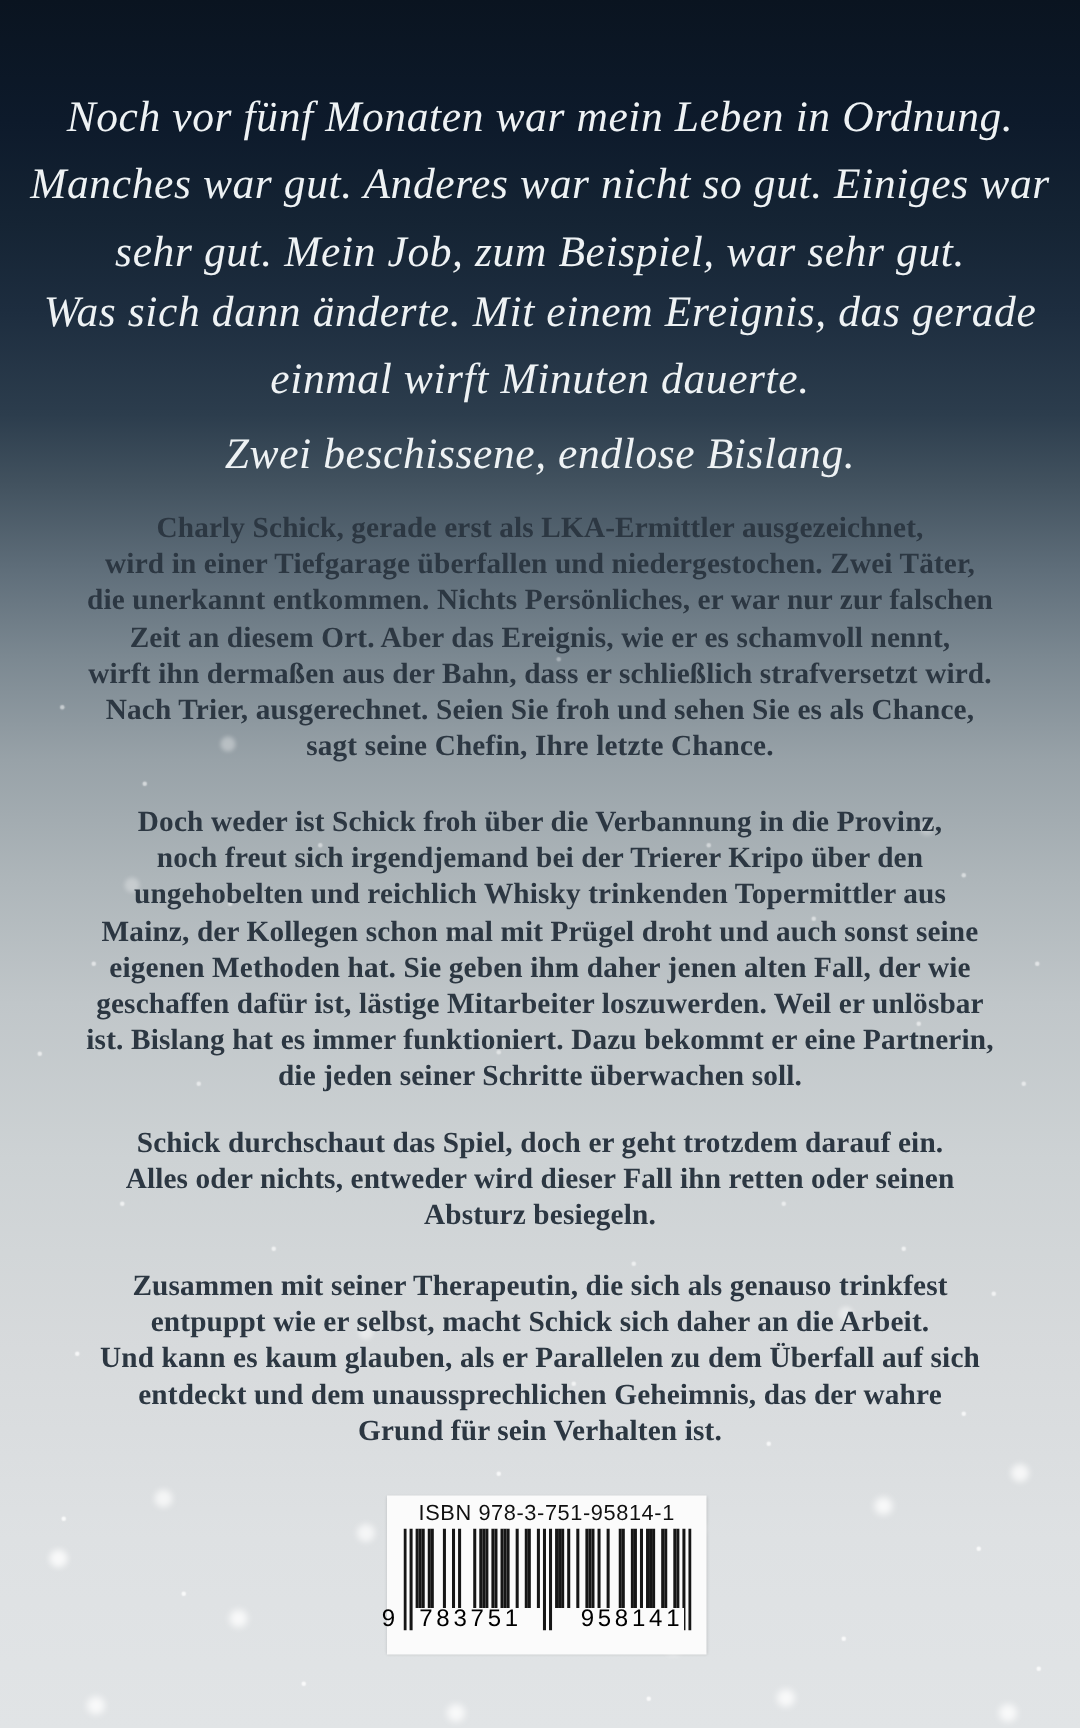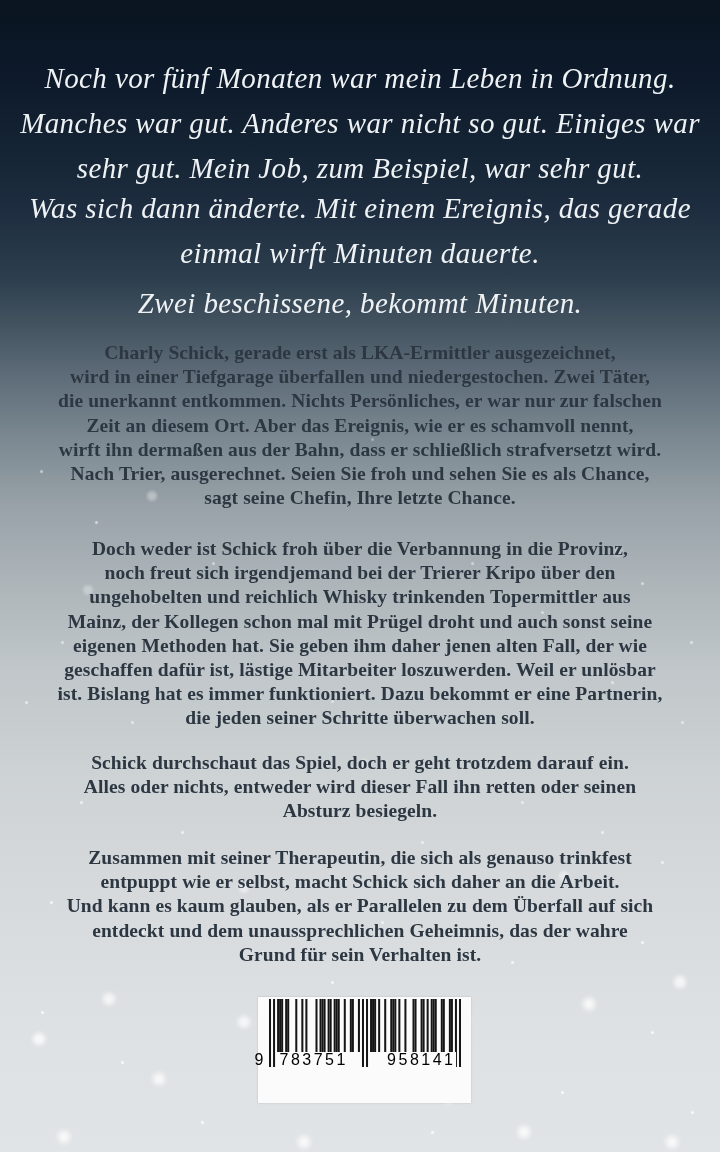--- a/index.html
+++ b/index.html
@@ -138,21 +138,21 @@
   <div class="snow-a"></div>
   <div class="snow-b"></div>
 
   <div class="textblock quote q1">Noch vor fünf Monaten war mein Leben in Ordnung.
 Manches war gut. Anderes war nicht so gut. Einiges war
 sehr gut. Mein Job, zum Beispiel, war sehr gut.</div>
 
   <div class="textblock quote q2">Was sich dann änderte. Mit einem Ereignis, das gerade
 einmal wirft Minuten dauerte.</div>
 
-  <div class="textblock quote q3">Zwei beschissene, bekommt Minuten.</div>
+  <div class="textblock quote q3">Zwei beschissene, endlose Bislang.</div>
 
   <div class="textblock syn p1">Charly Schick, gerade erst als LKA-Ermittler ausgezeichnet,
 wird in einer Tiefgarage überfallen und niedergestochen. Zwei Täter,
 die unerkannt entkommen. Nichts Persönliches, er war nur zur falschen
 Zeit an diesem Ort. Aber das Ereignis, wie er es schamvoll nennt,
 wirft ihn dermaßen aus der Bahn, dass er schließlich strafversetzt wird.
 Nach Trier, ausgerechnet. Seien Sie froh und sehen Sie es als Chance,
 sagt seine Chefin, Ihre letzte Chance.</div>
 
   <div class="textblock syn p3">Schick durchschaut das Spiel, doch er geht trotzdem darauf ein.
@@ -168,20 +168,21 @@
 ist. Bislang hat es immer funktioniert. Dazu bekommt er eine Partnerin,
 die jeden seiner Schritte überwachen soll.</div>
 
   <div class="textblock syn p4">Zusammen mit seiner Therapeutin, die sich als genauso trinkfest
 entpuppt wie er selbst, macht Schick sich daher an die Arbeit.
 Und kann es kaum glauben, als er Parallelen zu dem Überfall auf sich
 entdeckt und dem unaussprechlichen Geheimnis, das der wahre
 Grund für sein Verhalten ist.</div>
 
   <div class="barcode-box">
+    <div class="isbn-label">ISBN 978-3-751-95814-1</div>
     <div class="bars-wrap">
       <svg id="barcode-svg" width="192" height="68" viewBox="0 0 95 68" preserveAspectRatio="none">
           <rect x="0" y="0" width="1" height="68" fill="#161616"></rect>
           <rect x="2" y="0" width="1" height="68" fill="#161616"></rect>
           <rect x="4" y="0" width="1" height="53" fill="#161616"></rect>
           <rect x="5" y="0" width="1" height="53" fill="#161616"></rect>
           <rect x="6" y="0" width="1" height="53" fill="#161616"></rect>
           <rect x="8" y="0" width="1" height="53" fill="#161616"></rect>
           <rect x="9" y="0" width="1" height="53" fill="#161616"></rect>
           <rect x="13" y="0" width="1" height="53" fill="#161616"></rect>

